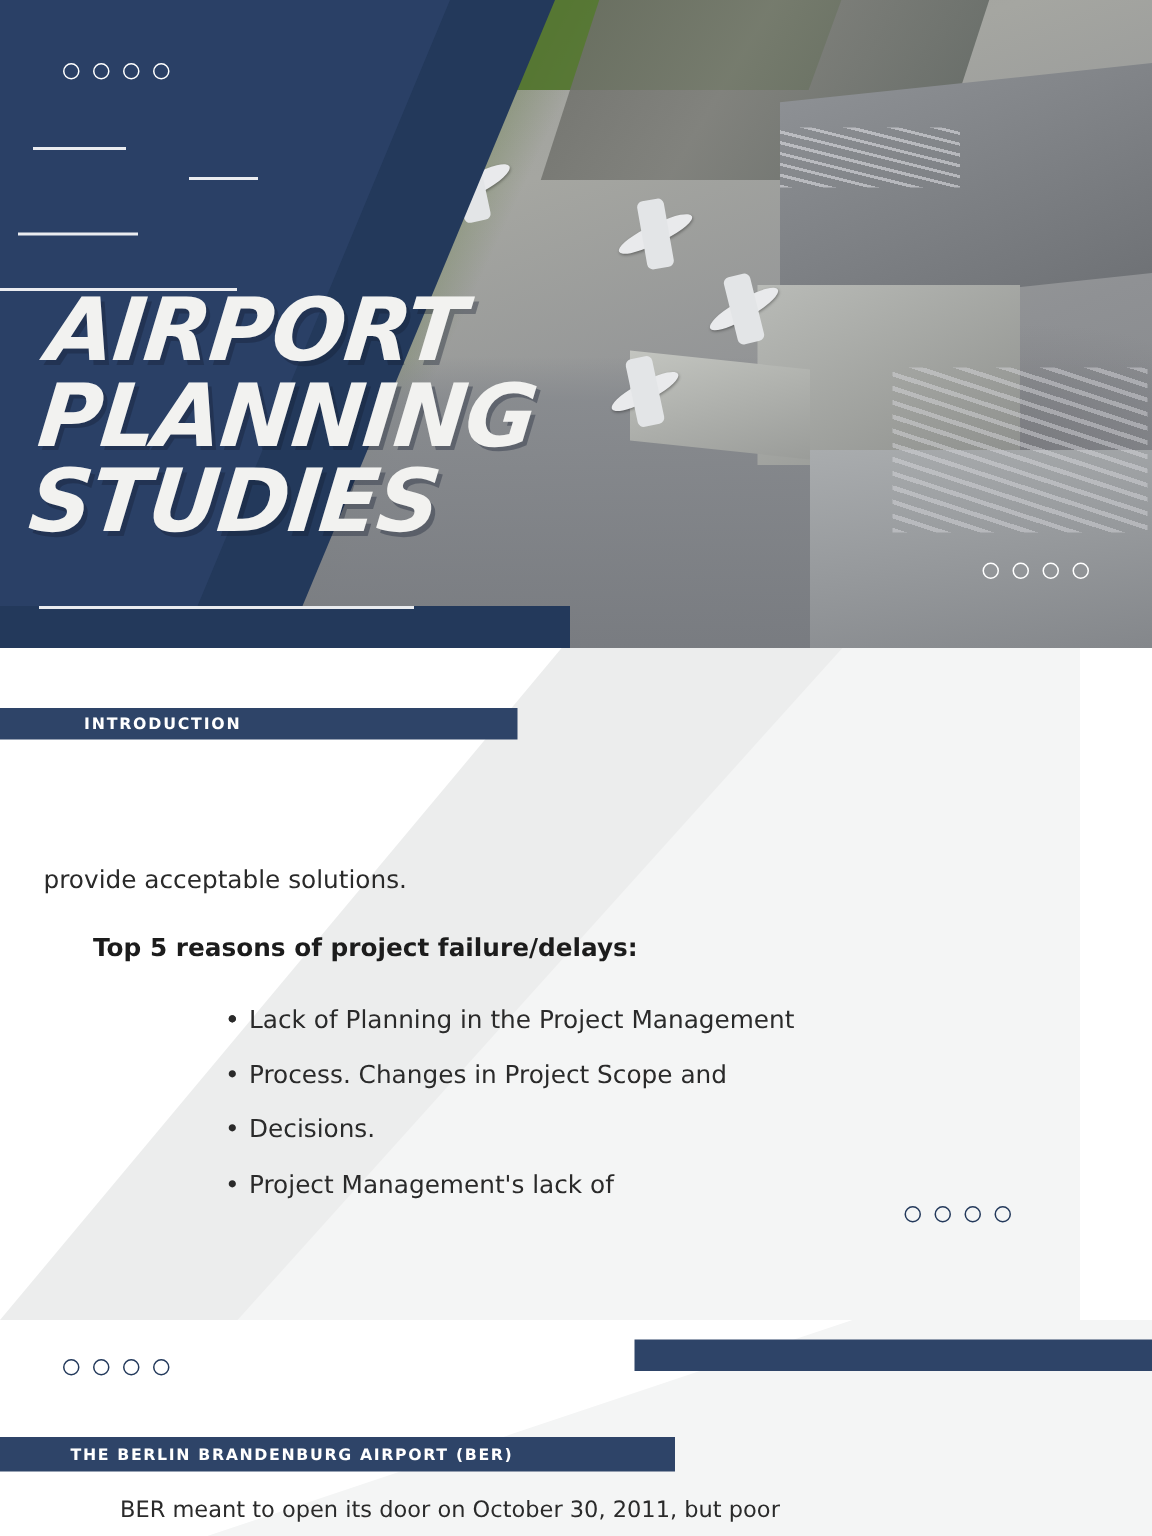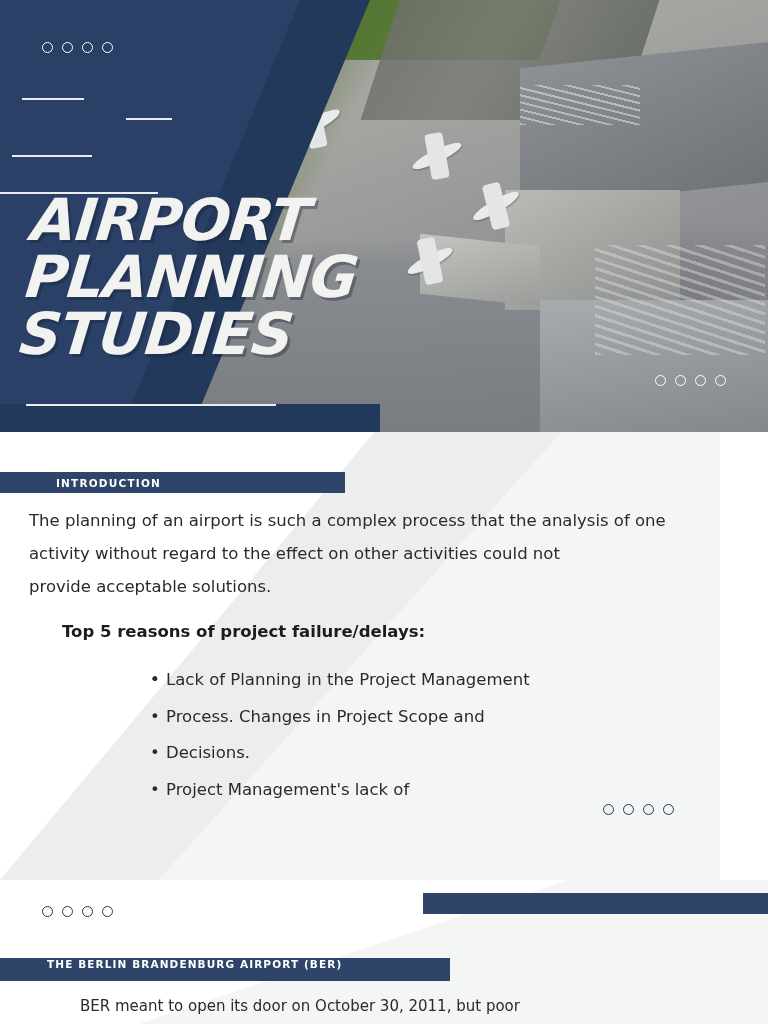--- a/index.html
+++ b/index.html
@@ -197,21 +197,21 @@
     position: absolute; inset: 0; background: #f4f5f5;
     clip-path: polygon(100% 0, 100% 100%, 18% 100%, 74% 0);
   }
   .slide3-dots { position: absolute; left: 42px; top: 26px; }
   .slide3-bar {
     position: absolute; right: 0; top: 13px; width: 345px; height: 21px;
     background: #2e4468;
   }
   .tag-bar2 {
     position: absolute; left: 0; top: 78px; width: 450px; height: 23px;
-    background: #2e4468; display: flex; align-items: flex-start;
+    background: #2e4468; display: flex; align-items: center;
   }
   .tag-bar2-label {
     color: #ffffff; font-size: 10.5px; font-weight: 700;
     letter-spacing: 1.1px; margin-left: 47px;
   }
   .slide3-text {
     position: absolute; left: 80px; top: 110px; width: 660px;
     color: #2a2a2a; font-size: 15px; line-height: 33px;
   }
 </style>
@@ -268,21 +268,20 @@
   </section>
 
   <section class="slide2">
     <div class="slide2-diag"></div>
     <div class="slide2-diag2"></div>
 
     <div class="tag-bar">
       <span class="tag-bar-label">INTRODUCTION</span>
     </div>
 
-    <p class="body-text">The planning of an airport is such a complex process that the analysis of one activity without regard to the effect on other activities could not</p>
     <p class="body-overlap">provide acceptable solutions.</p>
 
     <h2 class="subhead">Top 5 reasons of project failure/delays:</h2>
 
     <ul class="bullets">
       <li><span class="bdot">•</span></li>
       <li><span class="bdot">•</span><span>Lack of Planning in the Project Management</span></li>
       <li><span class="bdot">•</span><span>Process. Changes in Project Scope and</span></li>
       <li><span class="bdot">•</span><span>Decisions.</span></li>
       <li><span class="bdot">•</span></li>

